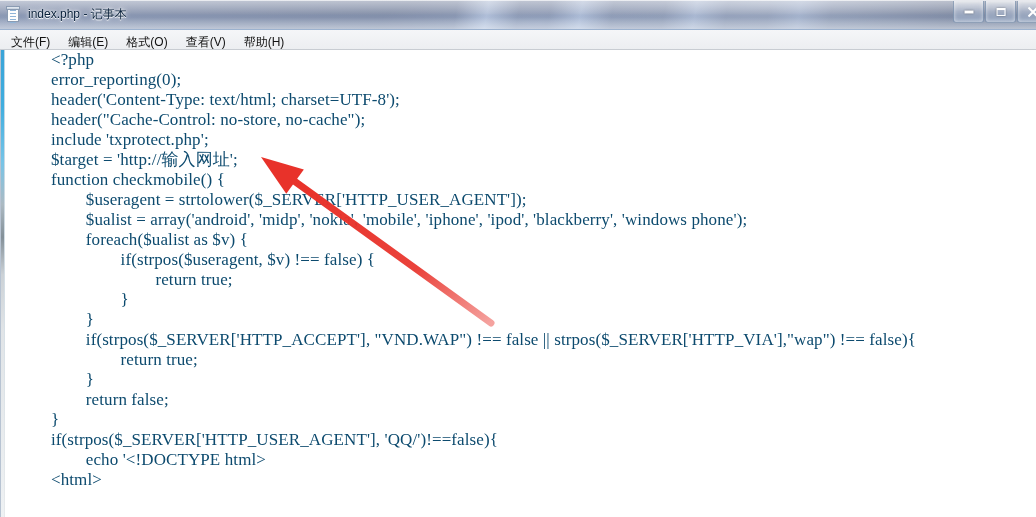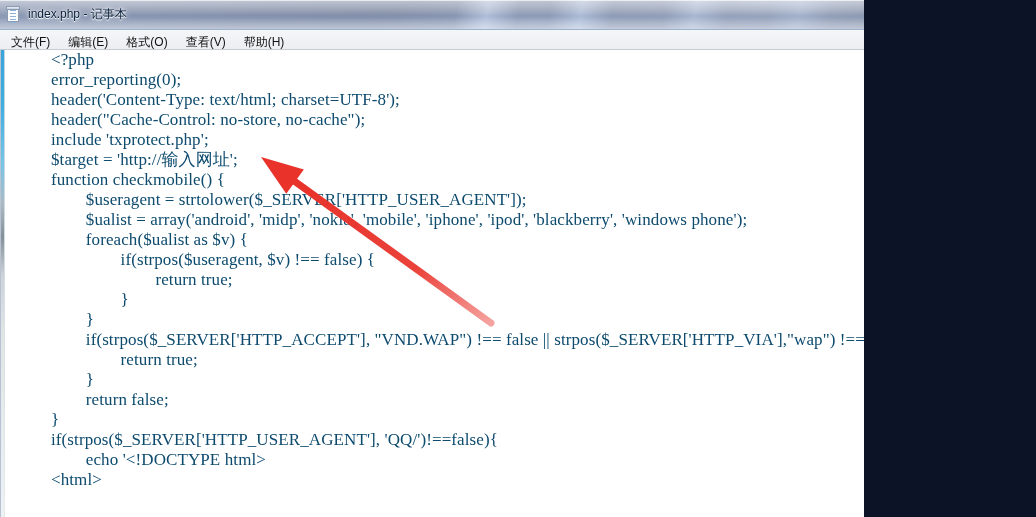--- a/index.html
+++ b/index.html
@@ -3,21 +3,21 @@
 <meta charset="utf-8">
 <style>
   html, body {
     margin: 0; padding: 0;
     width: 1036px; height: 517px;
     overflow: hidden;
     background: #0d1326;
   }
   #screen {
     position: relative;
-    width: 864px; height: 517px;
+    width: 1036px; height: 517px;
     overflow: hidden;
     font-family: "Liberation Sans", sans-serif;
     text-decoration: underline;
   }
 
   
   #desktop {
     position: absolute; left: 0; top: 0; width: 1036px; height: 30px;
     background:
       linear-gradient(100deg, rgba(255,255,255,0.00) 0%, rgba(255,255,255,0.00) 44%,

